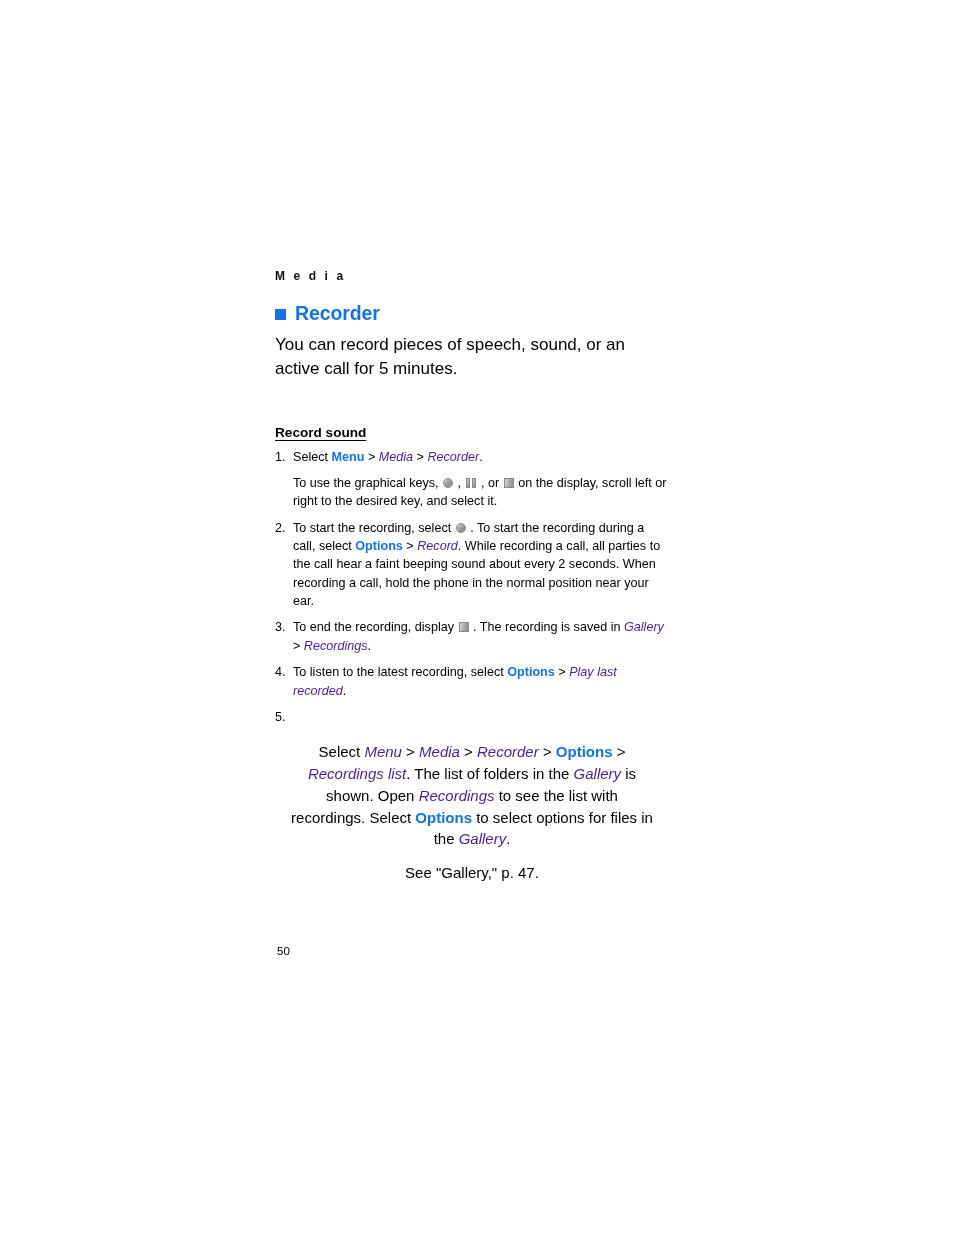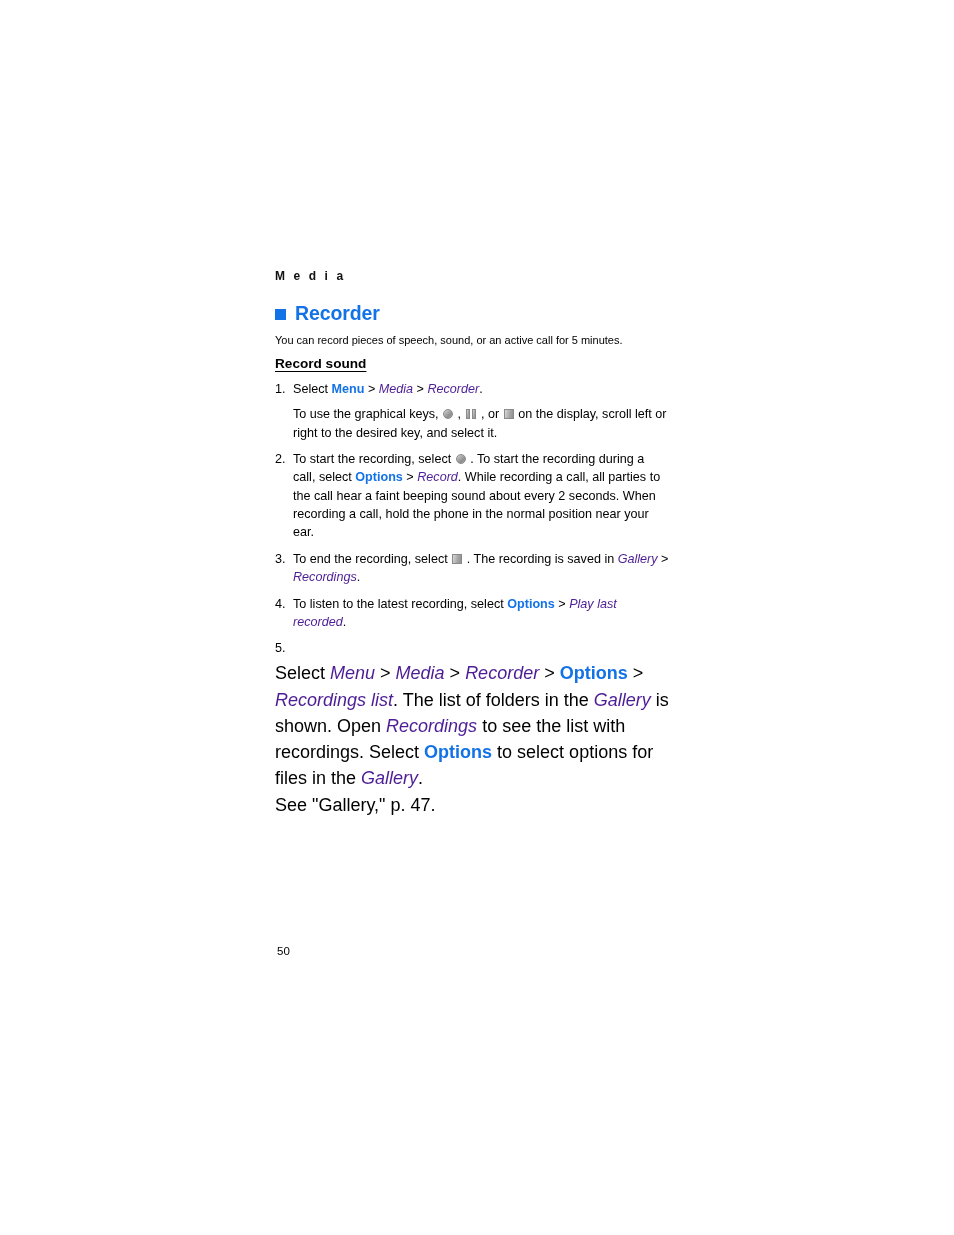--- a/index.html
+++ b/index.html
@@ -52,41 +52,41 @@
   .chapter-title {
     font-size: 19.5px;
     font-weight: bold;
     color: #1373e6;
     line-height: 1;
     letter-spacing: -0.1px;
   }
 
   
   .intro {
-    font-size: 11px;
+    font-size: 17px;
     line-height: 1.42;
-    margin: 0 0 6px 0;
+    margin: 0 0 0 0;
   }
   .note {
     font-size: 11.6px;
     line-height: 1.42;
     margin: 0 0 20px 0;
   }
 
   
   .sub-heading {
     font-size: 13.6px;
     font-weight: bold;
     text-decoration: underline;
     text-underline-offset: 2.5px;
     margin: 0 0 7px 0;
     line-height: 1.3;
     display: inline-block;
   }
-  .sub-heading-wrap { margin-bottom: 0; }
+  .sub-heading-wrap { margin-bottom: 0; margin-top: 42px; }
 
   
   ol.steps {
     list-style: none;
     margin: 0;
     padding: 0;
   }
   ol.steps > li {
     position: relative;
     padding-left: 18px;
@@ -101,23 +101,24 @@
     top: 0;
     width: 14px;
     text-align: left;
   }
   .substep {
     margin-top: 7px;
   }
 
   
   .body-para {
-    font-size: 18px;
+    font-size: 15px;
     line-height: 1.46;
-    margin: 0;
+    margin: 12px;
+    text-align: center;
   }
 
   
   .blue-bold {
     color: #1373e6;
     font-weight: bold;
   }
   .blue-italic {
     color: #4c1d95;
     font-style: italic;
@@ -203,21 +204,21 @@
       <div class="substep"><span>To use the graphical keys, </span><span class="key-icon icon-record"></span><span> , </span><span class="key-icon icon-pause"><i class="b1"></i><i class="b2"></i></span><span> , or </span><span class="key-icon icon-stop"></span><span> on the display, scroll left or right to the desired key, and select it.</span></div>
     </li>
 
     <li>
       <span class="num">2.</span>
       <span><span>To start the recording, select </span><span class="key-icon icon-record"></span><span> . To start the recording during a call, select </span><span class="blue-bold">Options</span><span class="sep"> &gt; </span><span class="blue-italic">Record</span><span>. While recording a call, all parties to the call hear a faint beeping sound about every 2 seconds. When recording a call, hold the phone in the normal position near your ear.</span></span>
     </li>
 
     <li>
       <span class="num">3.</span>
-      <span><span>To end the recording, select </span><span class="key-icon icon-stop"></span><span> . The recording is saved in </span><span class="blue-italic">Gallery</span><span class="sep"> &gt; </span><span class="blue-italic">Recordings</span><span>.</span></span>
+      <span><span>To end the recording, display </span><span class="key-icon icon-stop"></span><span> . The recording is saved in </span><span class="blue-italic">Gallery</span><span class="sep"> &gt; </span><span class="blue-italic">Recordings</span><span>.</span></span>
     </li>
 
     <li>
       <span class="num">4.</span>
       <span><span>To listen to the latest recording, select </span><span class="blue-bold">Options</span><span class="sep"> &gt; </span><span class="blue-italic">Play last recorded</span><span>.</span></span>
     </li>
 
     <li>
       <span class="num">5.</span>
     </li>

